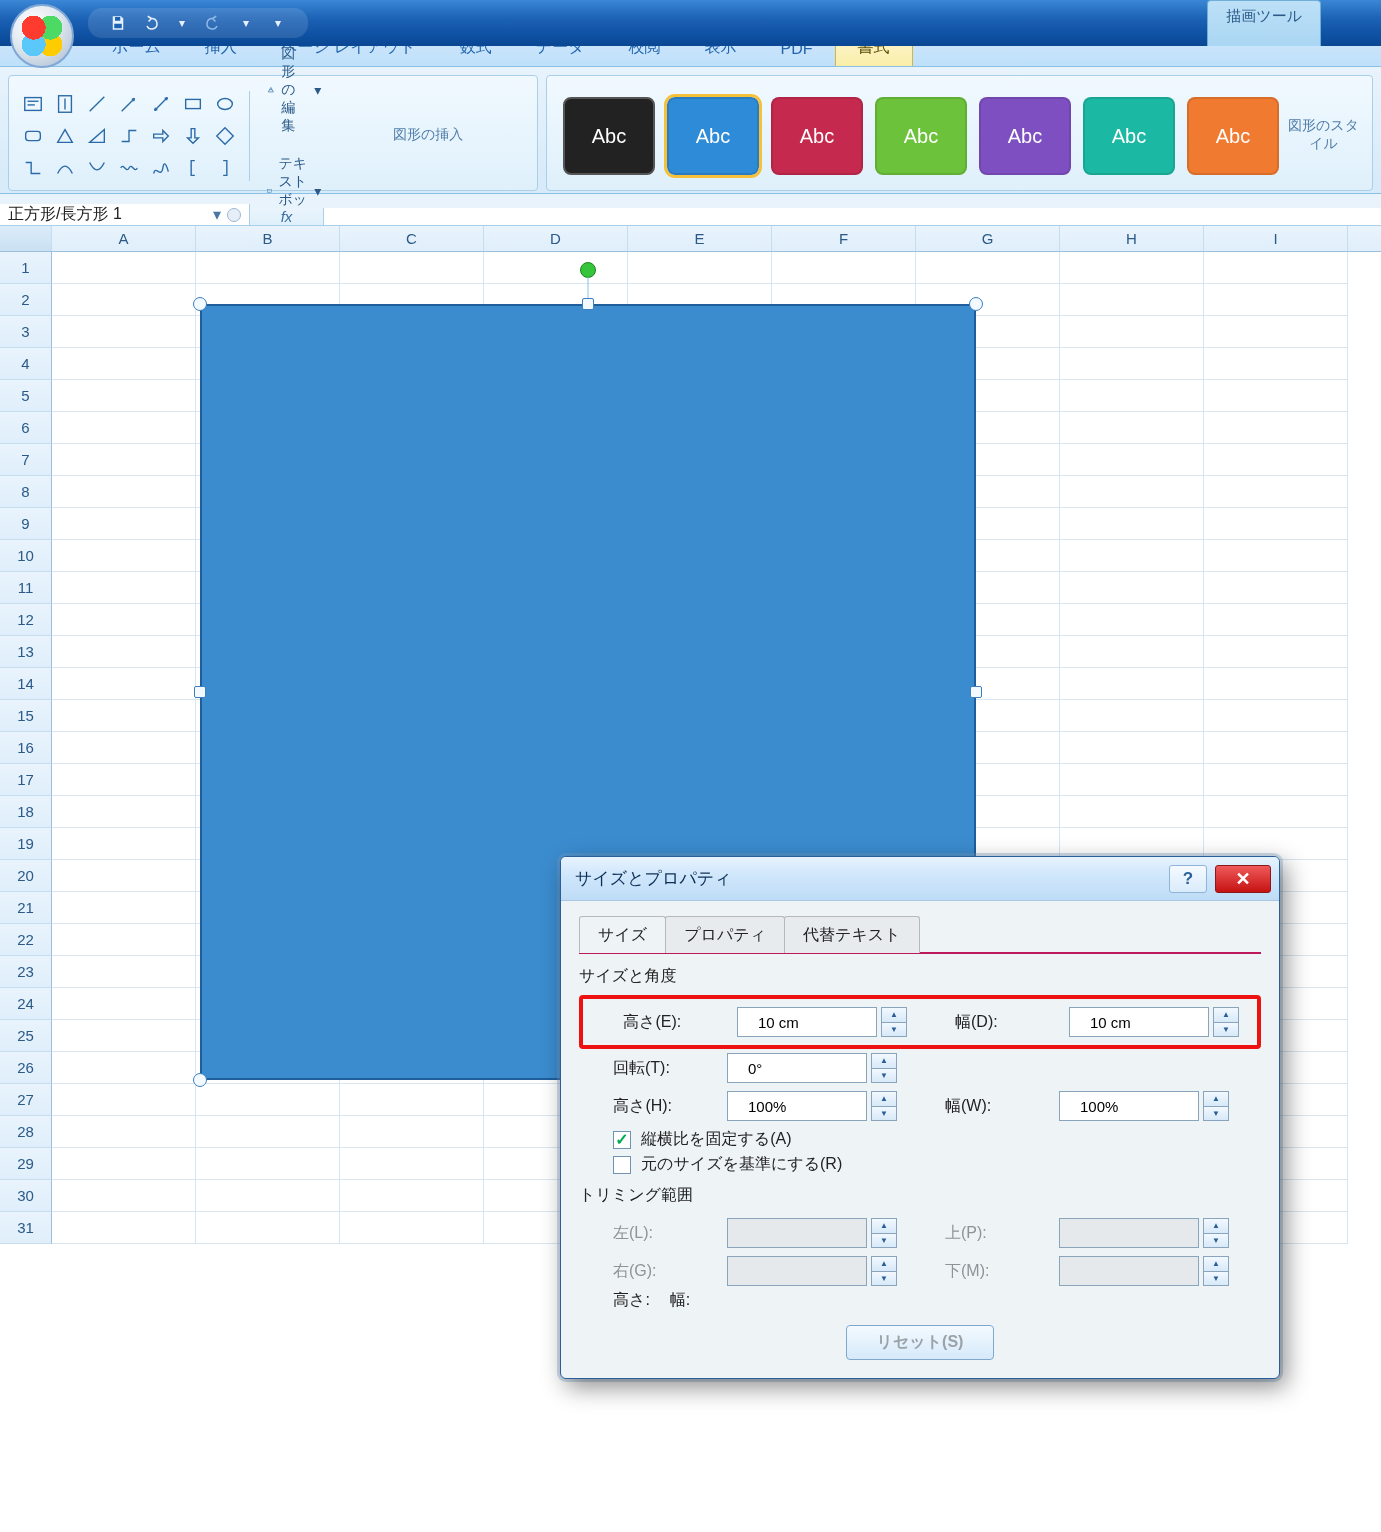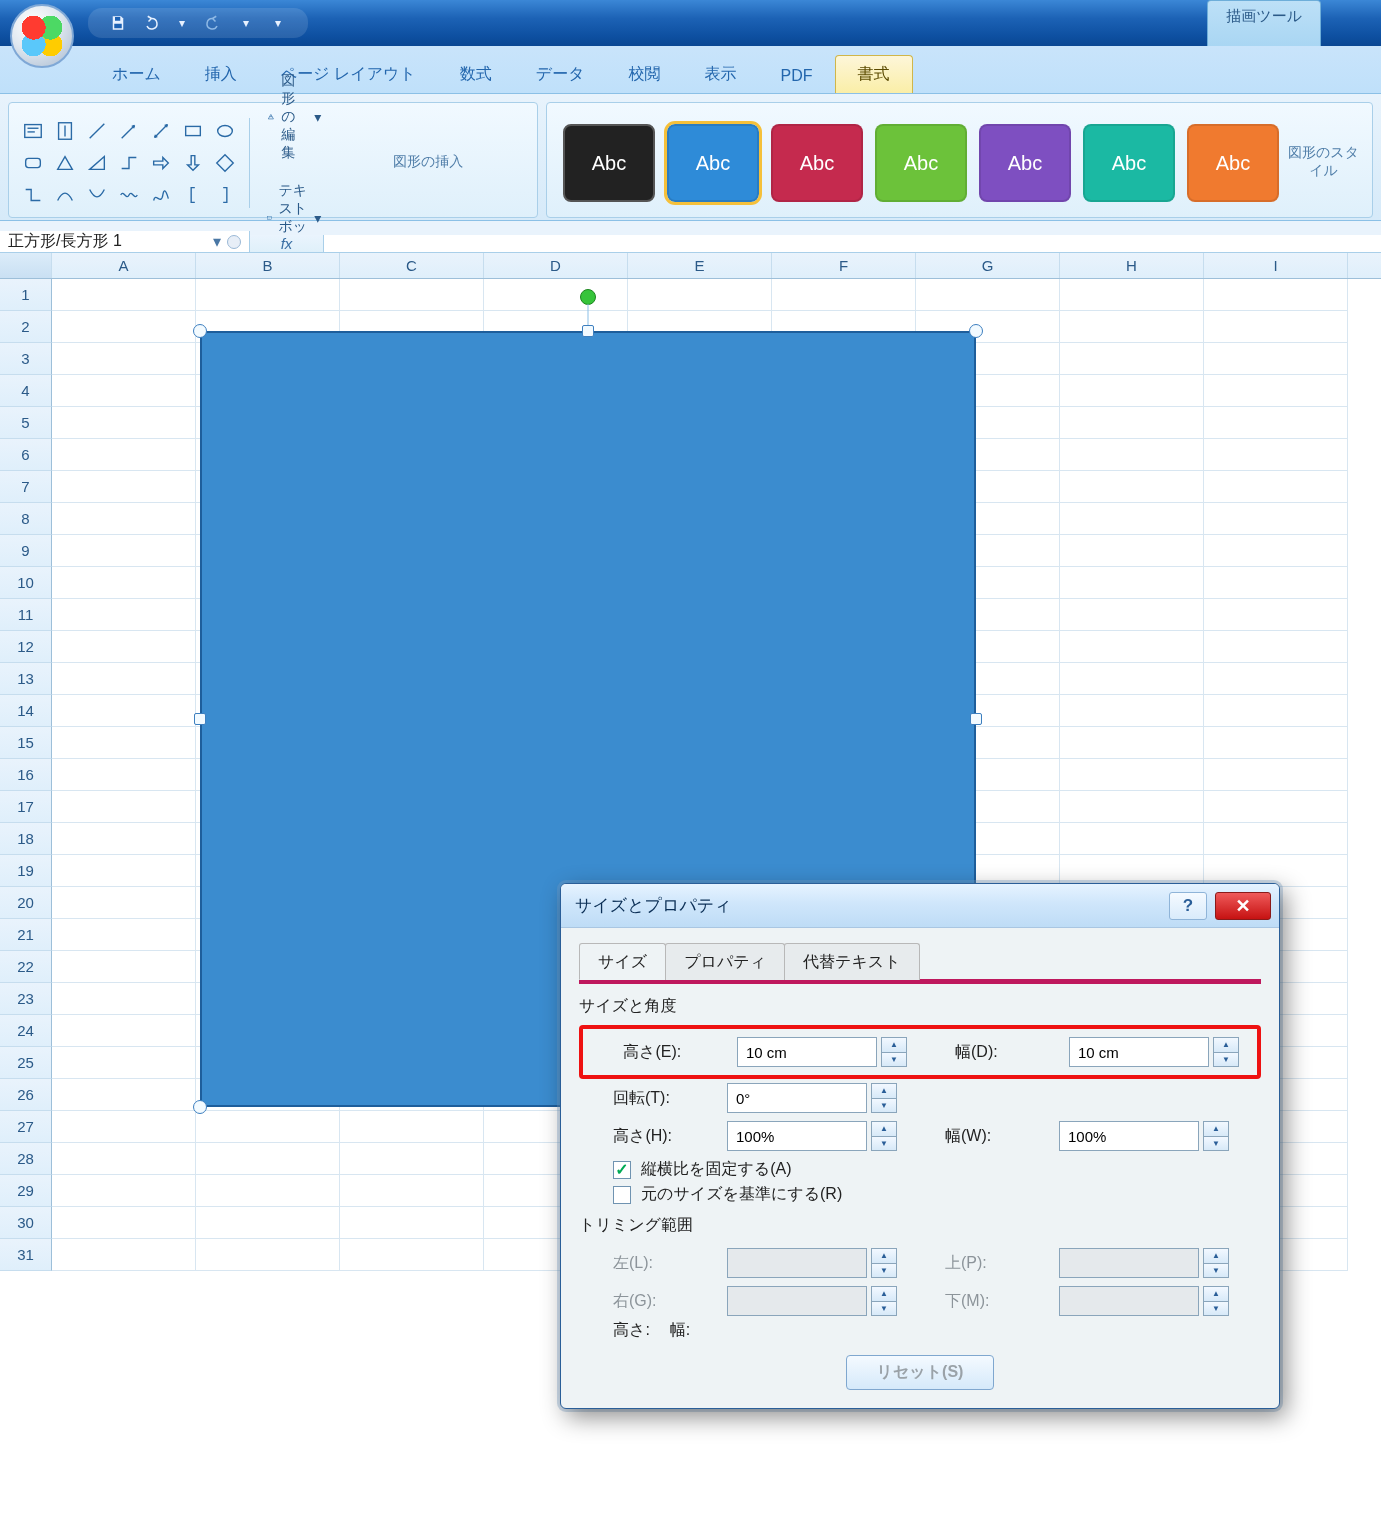--- a/index.html
+++ b/index.html
@@ -67,21 +67,21 @@
     padding: 6px 18px 10px;
     color:#2b5a88;
     font-size:15px;
     text-align:center;
     height:46px;
   }
   
   .ribbon-tabs {
     background: linear-gradient(#c9e4fb,#bfe0fa);
     border-bottom: 1px solid #8bc0e6;
-    height: 48px;
+    height: 21px;
     display:flex;
     align-items:flex-end;
     padding-left: 90px;
   }
   .ribbon-tab {
     padding: 8px 22px;
     color:#2366ad;
     font-size:16px;
     cursor:pointer;
   }
@@ -277,21 +277,21 @@
     color:#2a5e98; font-weight:bold; margin-right:8px;
   }
   .dlg-close {
     width:56px; height:28px; border:1px solid #8a1a1a;
     background:linear-gradient(#ef5a5a,#c61212);
     border-radius:3px; display:flex; align-items:center; justify-content:center;
     color:#fff; font-weight:bold; font-size:18px;
   }
   .dlg-body { padding: 14px 18px 18px; font-size:16px; color:#222; }
   .dlg-tabs {
-    display:flex; border-bottom:5px solid #be185d; margin-bottom:12px;
+    display:flex; border-bottom:2px solid #be185d; margin-bottom:12px;
   }
   .dlg-tab {
     padding: 8px 18px 6px;
     border:1px solid #b8b8b8; border-bottom:none;
     background:#e7ebed; margin-right:-1px;
     cursor:pointer;
     border-radius: 3px 3px 0 0;
     position:relative; top:1px;
   }
   .dlg-tab.active { background:#eef3f5; border-bottom:1px solid #eef3f5; }
@@ -304,21 +304,21 @@
     row-gap: 10px;
     padding: 4px 0;
   }
   .dlg-row.single {
     grid-template-columns: 30px 110px 140px 36px;
   }
   .dlg-input {
     height: 30px;
     border:1px solid #8aa5bb;
     background:#fff;
-    padding: 0 8px;
+    padding: 0 20px;
     font-size:15px;
     width: 100%;
   }
   .dlg-input.disabled { background:#e5e9ec; color:#9aa2a8; }
   .spinner {
     width:26px; height:30px;
     display:flex; flex-direction:column;
     border:1px solid #8aa5bb;
   }
   .spinner div { flex:1; display:flex; align-items:center; justify-content:center;

